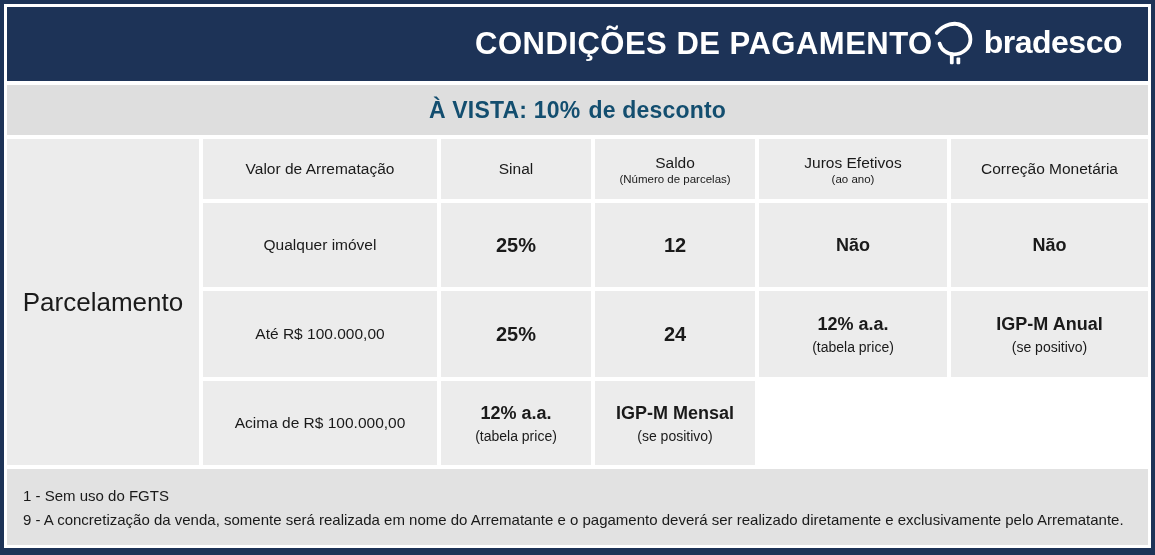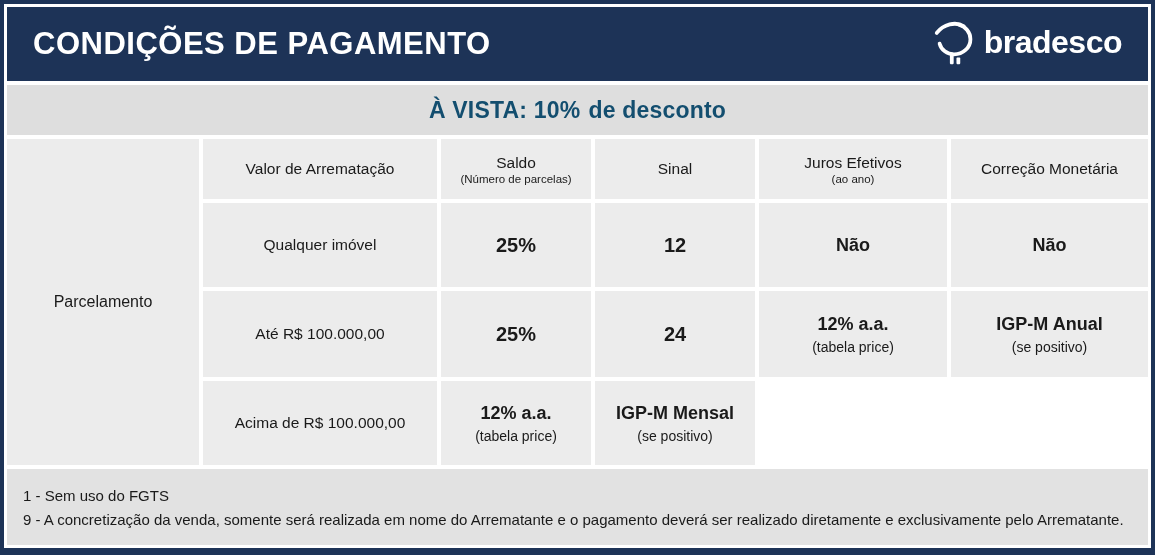--- a/index.html
+++ b/index.html
@@ -5,42 +5,42 @@
   html,body{margin:0;padding:0;background:#ffffff;}
   body{font-family:"Liberation Sans","DejaVu Sans",sans-serif;-webkit-font-smoothing:antialiased;}
   .page{
     width:1155px;height:555px;box-sizing:border-box;
     border:4px solid #1d3357;border-bottom-width:7px;
     padding:3px;background:#ffffff;display:flex;flex-direction:column;gap:4px;
   }
   
   .header{
     background:#1d3357;height:74px;flex:0 0 74px;display:flex;
-    align-items:center;justify-content:space-between;padding:0 26px;box-sizing:border-box;
+    align-items:center;justify-content:flex-end;padding:0 26px;box-sizing:border-box;
   }
   .title{color:#ffffff;font-size:31px;font-weight:bold;letter-spacing:.5px;}
   .logo{display:flex;align-items:center;gap:9px;}
   .logo .wordmark{color:#ffffff;font-size:32px;font-weight:bold;letter-spacing:-.5px;line-height:1;padding-bottom:4px;}
   
   .avista{
     background:#dedede;height:50px;flex:0 0 50px;display:flex;align-items:center;justify-content:center;
     font-size:23px;color:#134e6f;font-weight:bold;letter-spacing:.2px;
   }
   .avista .rest{margin-left:8px;}
   
   .grid{
     flex:0 0 326px;display:grid;gap:4px;
     grid-template-columns:192px 234px 150px 160px 188px 1fr;
     grid-template-rows:60px 84px 86px 84px;
   }
   .cell{
     background:#ececec;display:flex;flex-direction:column;align-items:center;justify-content:center;
     text-align:center;color:#1a1a1a;padding:2px 6px;box-sizing:border-box;
   }
-  .cell.side{grid-row:1 / span 4;font-size:16px;}
+  .cell.side{grid-row:1 / span 4;font-size:26px;}
   .hcell .h-title{font-size:15.5px;}
   .hcell .h-sub{font-size:11.5px;margin-top:1px;}
   .val{font-size:15.5px;}
   .big{font-size:20px;font-weight:bold;}
   .mid{font-size:18px;font-weight:bold;}
   .sub{font-size:14px;font-weight:normal;margin-top:4px;}
   
   .footer{
     flex:1 1 auto;background:#e2e2e2;padding:11px 16px;box-sizing:border-box;
     font-size:15px;color:#1a1a1a;display:flex;flex-direction:column;justify-content:center;gap:7px;
@@ -72,25 +72,25 @@
   </div>
 
   <div class="grid">
 
     <div class="cell side">Parcelamento</div>
 
     <div class="cell hcell">
       <div class="h-title">Valor de Arrematação</div>
     </div>
     <div class="cell hcell">
+      <div class="h-title">Sinal</div>
+    </div>
+    <div class="cell hcell">
       <div class="h-title">Saldo</div>
       <div class="h-sub">(Número de parcelas)</div>
-    </div>
-    <div class="cell hcell">
-      <div class="h-title">Sinal</div>
     </div>
     <div class="cell hcell">
       <div class="h-title">Juros Efetivos</div>
       <div class="h-sub">(ao ano)</div>
     </div>
     <div class="cell hcell">
       <div class="h-title">Correção Monetária</div>
     </div>
 
     <div class="cell">

